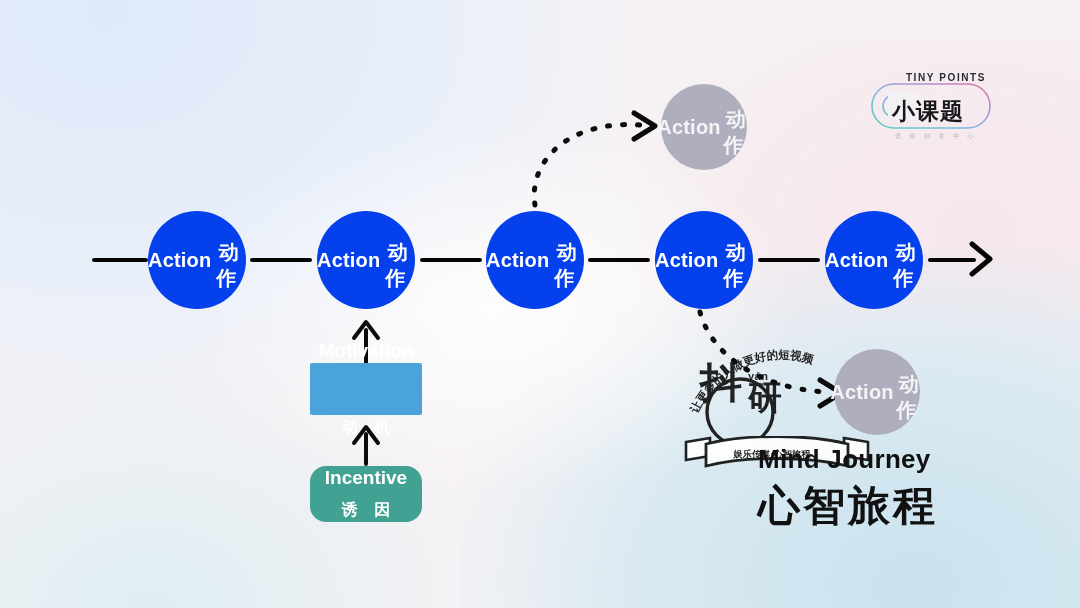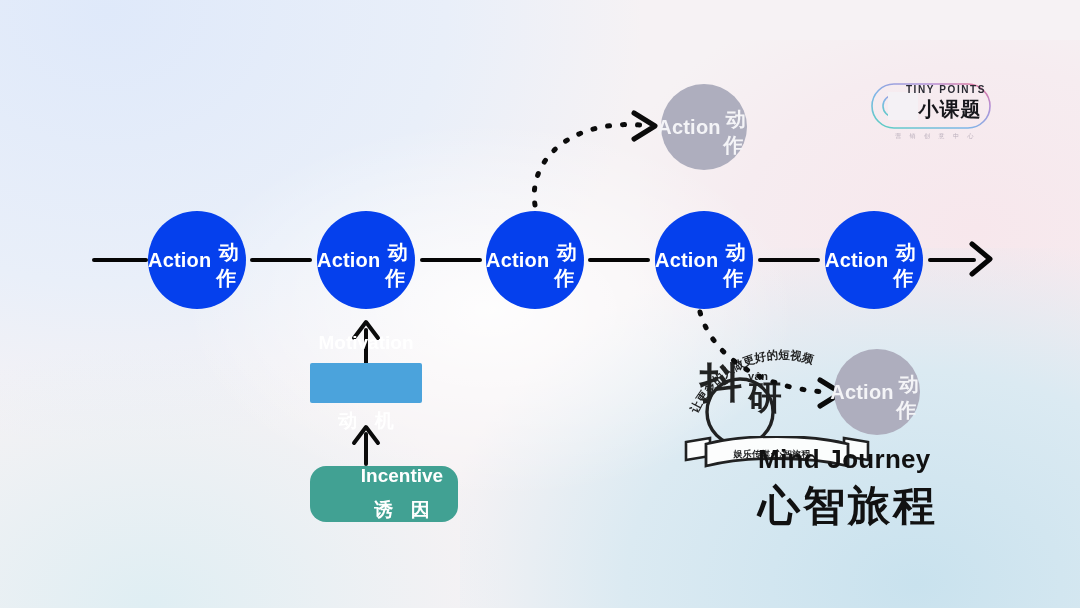--- a/index.html
+++ b/index.html
@@ -33,34 +33,34 @@
   .node.gray{background:#aeaebe;}
   .node.gray .en,.node.gray .zh{color:#f4f4f7;}
 
   
   .seg{position:absolute;height:4px;background:#050505;border-radius:2px;}
 
   
   .box{position:absolute;display:flex;flex-direction:column;align-items:center;
     justify-content:center;color:#ffffff;text-align:center;}
   .box .en{font-size:19px;font-weight:700;line-height:1.2;}
-  .box .zh{font-size:19px;font-weight:700;letter-spacing:6px;text-indent:6px;
+  .box .zh{font-size:16px;font-weight:700;letter-spacing:6px;text-indent:6px;
     line-height:1.3;margin-top:10px;}
   .box.motivation{background:#4ba3dc;border-radius:2px;}
-  .box.incentive{background:#41a193;border-radius:16px;padding-left:36px;}
+  .box.incentive{background:#41a193;border-radius:16px;}
 
   
   .ov{position:absolute;inset:0;width:1080px;height:608px;pointer-events:none;}
 
   
   .logo{position:absolute;left:866px;top:72px;width:130px;height:82px;}
-  .logo-en{position:absolute;left:30px;top:12px;width:100px;text-align:center;
+  .logo-en{position:absolute;left:30px;top:0;width:100px;text-align:center;
     font-size:10px;font-weight:700;letter-spacing:1.6px;color:#2a2a33;}
-  .logo-zh{position:absolute;left:30px;top:26px;width:108px;text-align:center;
-    font-size:20px;font-weight:700;letter-spacing:1px;color:#17171c;line-height:1.15;}
+  .logo-zh{position:absolute;left:8px;top:26px;width:108px;text-align:center;
+    font-size:23px;font-weight:700;letter-spacing:1px;color:#17171c;line-height:1.15;}
   .logo-sub{position:absolute;left:14px;top:60px;width:112px;text-align:center;
     font-size:6px;letter-spacing:3.4px;color:#b9aebb;}
 
   
   .wm{position:absolute;left:688px;top:348px;width:182px;height:136px;
     opacity:.92;}
   .wm-arc{position:absolute;left:0;top:0;width:182px;height:80px;}
   .wm-arc text{font-size:11.5px;font-weight:700;fill:#111;
     font-family:"DejaVu Sans",sans-serif;}
   .wm-core{position:absolute;left:8px;top:24px;width:120px;height:78px;}
@@ -144,21 +144,21 @@
   <div class="node gray" style="left:661px;top:84px;width:86px;height:86px;">
     <span class="en">Action</span>
     <span class="zh">动 作</span>
   </div>
 
   <div class="node gray" style="left:834px;top:349px;width:86px;height:86px;">
     <span class="en">Action</span>
     <span class="zh">动 作</span>
   </div>
 
-  <div class="box motivation" style="left:310px;top:363px;width:112px;height:40px;gap:44px;">
+  <div class="box motivation" style="left:310px;top:363px;width:112px;height:52px;gap:44px;">
     <span class="en">Motivation</span>
     <span class="zh">动 机</span>
   </div>
 
   <div class="box incentive" style="left:310px;top:466px;width:112px;height:56px;">
     <span class="en">Incentive</span>
     <span class="zh">诱 因</span>
   </div>
 
   <div class="logo">

